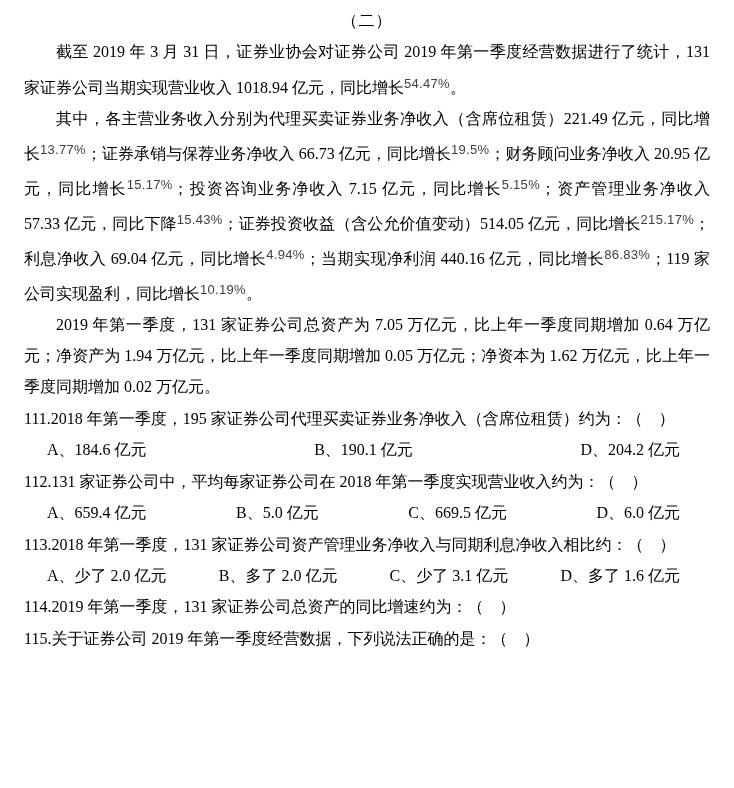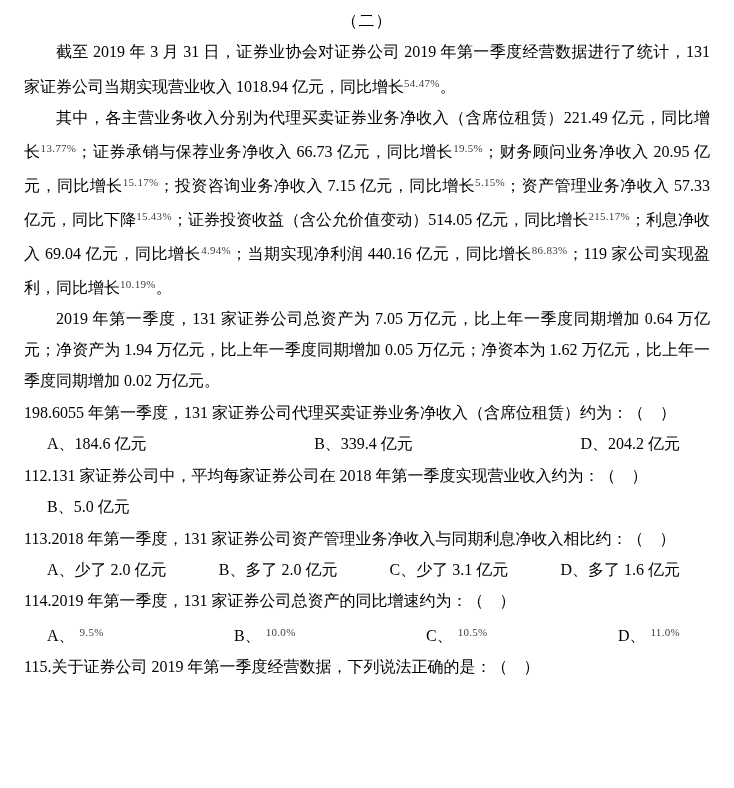--- a/index.html
+++ b/index.html
@@ -26,22 +26,22 @@
   .para {
     margin: 0;
     text-indent: 2em;
     text-align: justify;
   }
   .stem {
     margin: 0;
     text-align: justify;
   }
   .pct {
-    font-family: Liberation Serif, serif;
-    font-size: 11px;
+    font-family: Liberation Sans, sans-serif;
+    font-size: 13px;
     color: var(--pct, #404040);
     vertical-align: 4.5px;
     letter-spacing: 0.3px;
   }
   .question { margin: 0; }
   .options {
     display: flex;
     justify-content: space-between;
     padding: 0 30px 0 23px;
     white-space: nowrap;
@@ -58,49 +58,46 @@
 
 <div class="page" style="--bg: #ffffff; --ink: #000000; --pct: #404040;">
   <div class="title">（二）</div>
   <div id="paragraphs">
       <p class="para"><span>截至 2019 年 3 月 31 日，证券业协会对证券公司 2019 年第一季度经营数据进行了统计，131 家证券公司当期实现营业收入 1018.94 亿元，同比增长</span><span class="pct">54.47%</span><span>。</span></p>
       <p class="para"><span>其中，各主营业务收入分别为代理买卖证券业务净收入（含席位租赁）221.49 亿元，同比增长</span><span class="pct">13.77%</span><span>；证券承销与保荐业务净收入 66.73 亿元，同比增长</span><span class="pct">19.5%</span><span>；财务顾问业务净收入 20.95 亿元，同比增长</span><span class="pct">15.17%</span><span>；投资咨询业务净收入 7.15 亿元，同比增长</span><span class="pct">5.15%</span><span>；资产管理业务净收入 57.33 亿元，同比下降</span><span class="pct">15.43%</span><span>；证券投资收益（含公允价值变动）514.05 亿元，同比增长</span><span class="pct">215.17%</span><span>；利息净收入 69.04 亿元，同比增长</span><span class="pct">4.94%</span><span>；当期实现净利润 440.16 亿元，同比增长</span><span class="pct">86.83%</span><span>；119 家公司实现盈利，同比增长</span><span class="pct">10.19%</span><span>。</span></p>
       <p class="para"><span>2019 年第一季度，131 家证券公司总资产为 7.05 万亿元，比上年一季度同期增加 0.64 万亿元；净资产为 1.94 万亿元，比上年一季度同期增加 0.05 万亿元；净资本为 1.62 万亿元，比上年一季度同期增加 0.02 万亿元。</span></p>
     </div>
   <div id="questions">
       <div class="question">
-        <p class="stem">198.6055 年第一季度，131 家证券公司代理买卖证券业务净收入（含席位租赁）约为：（　）</p>
+        <p class="stem">111.2018 年第一季度，195 家证券公司代理买卖证券业务净收入（含席位租赁）约为：（　）</p>
         <div class="options">
           <span class="option"><span>A、</span><span>184.6 亿元</span></span>
-          <span class="option"><span>B、</span><span>339.4 亿元</span></span>
+          <span class="option"><span>B、</span><span>190.1 亿元</span></span>
           <span class="option"><span>D、</span><span>204.2 亿元</span></span>
         </div>
       </div>
       <div class="question">
         <p class="stem">112.131 家证券公司中，平均每家证券公司在 2018 年第一季度实现营业收入约为：（　）</p>
         <div class="options">
+          <span class="option"><span>A、</span><span>659.4 亿元</span></span>
           <span class="option"><span>B、</span><span>5.0 亿元</span></span>
+          <span class="option"><span>C、</span><span>669.5 亿元</span></span>
+          <span class="option"><span>D、</span><span>6.0 亿元</span></span>
         </div>
       </div>
       <div class="question">
         <p class="stem">113.2018 年第一季度，131 家证券公司资产管理业务净收入与同期利息净收入相比约：（　）</p>
         <div class="options">
           <span class="option"><span>A、</span><span>少了 2.0 亿元</span></span>
           <span class="option"><span>B、</span><span>多了 2.0 亿元</span></span>
           <span class="option"><span>C、</span><span>少了 3.1 亿元</span></span>
           <span class="option"><span>D、</span><span>多了 1.6 亿元</span></span>
         </div>
       </div>
       <div class="question">
         <p class="stem">114.2019 年第一季度，131 家证券公司总资产的同比增速约为：（　）</p>
-        <div class="options">
-          <span class="option"><span>A、</span><span class="pct">9.5%</span></span>
-          <span class="option"><span>B、</span><span class="pct">10.0%</span></span>
-          <span class="option"><span>C、</span><span class="pct">10.5%</span></span>
-          <span class="option"><span>D、</span><span class="pct">11.0%</span></span>
-        </div>
       </div>
       <div class="question">
         <p class="stem">115.关于证券公司 2019 年第一季度经营数据，下列说法正确的是：（　）</p>
         <div class="options single"></div>
       </div>
     </div>
 </div>
 
 </body></html>

